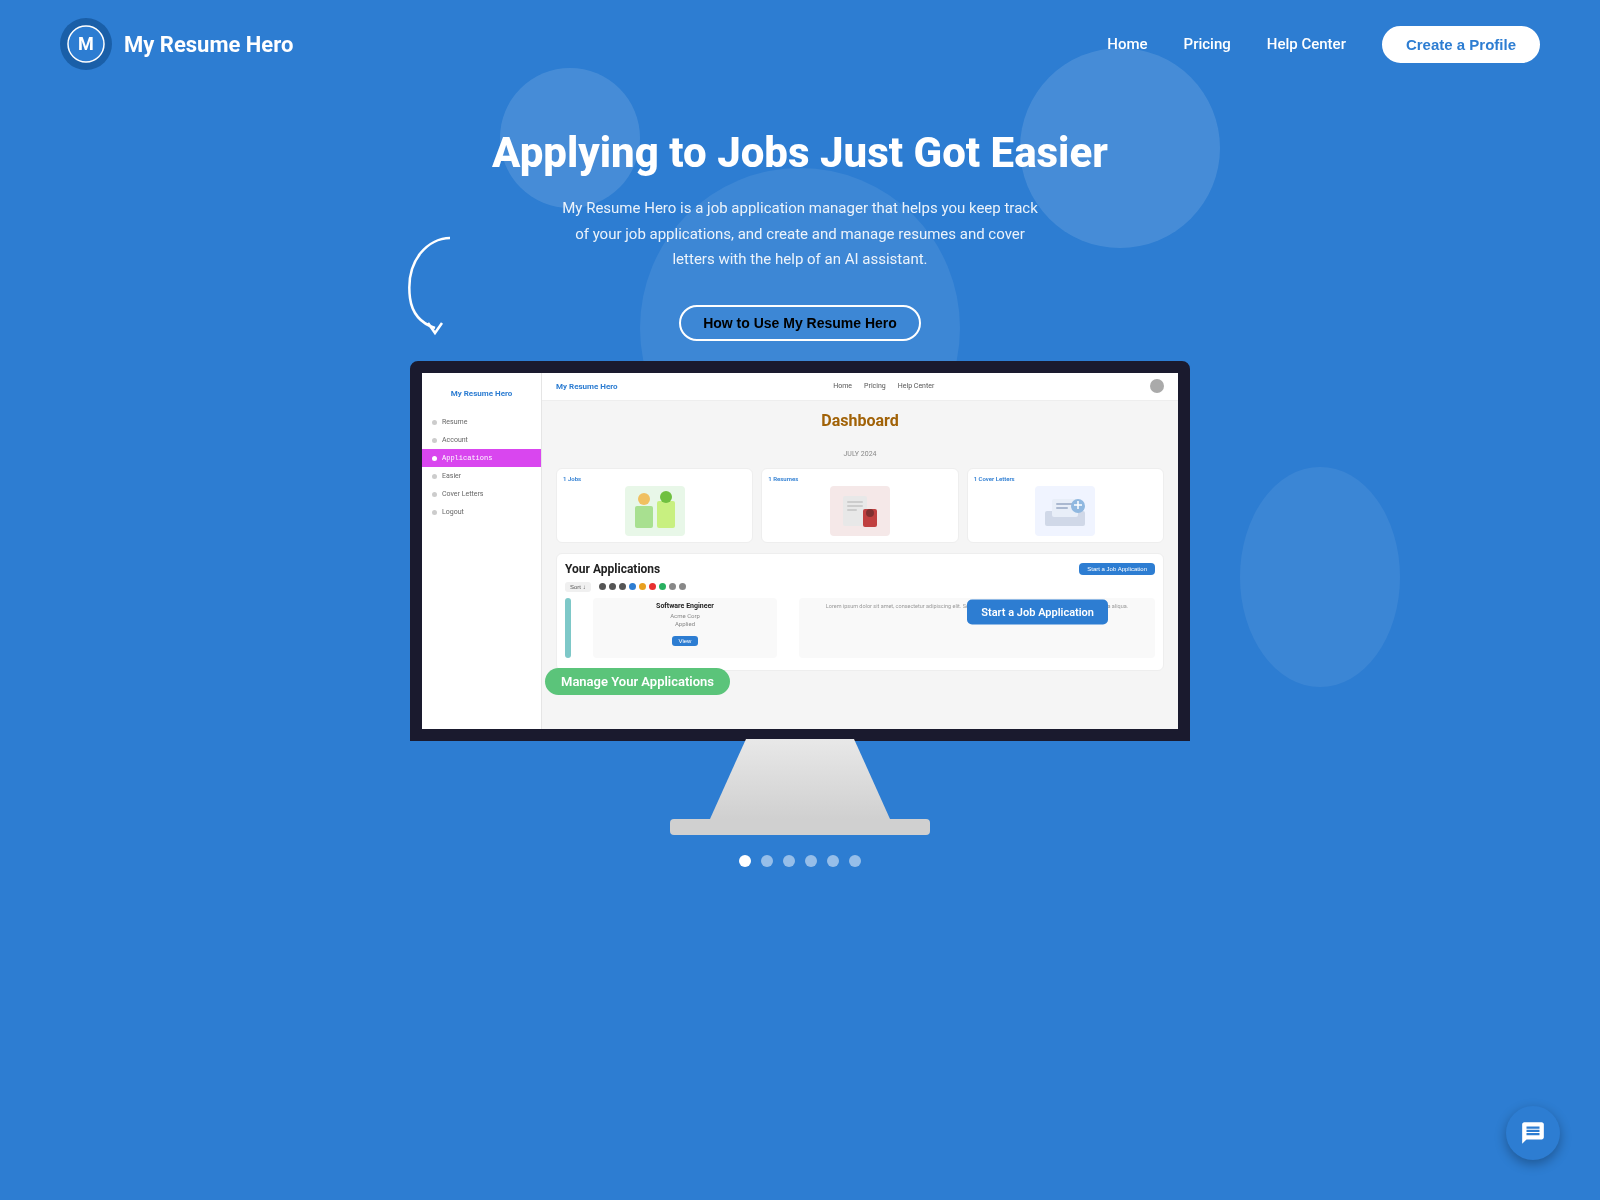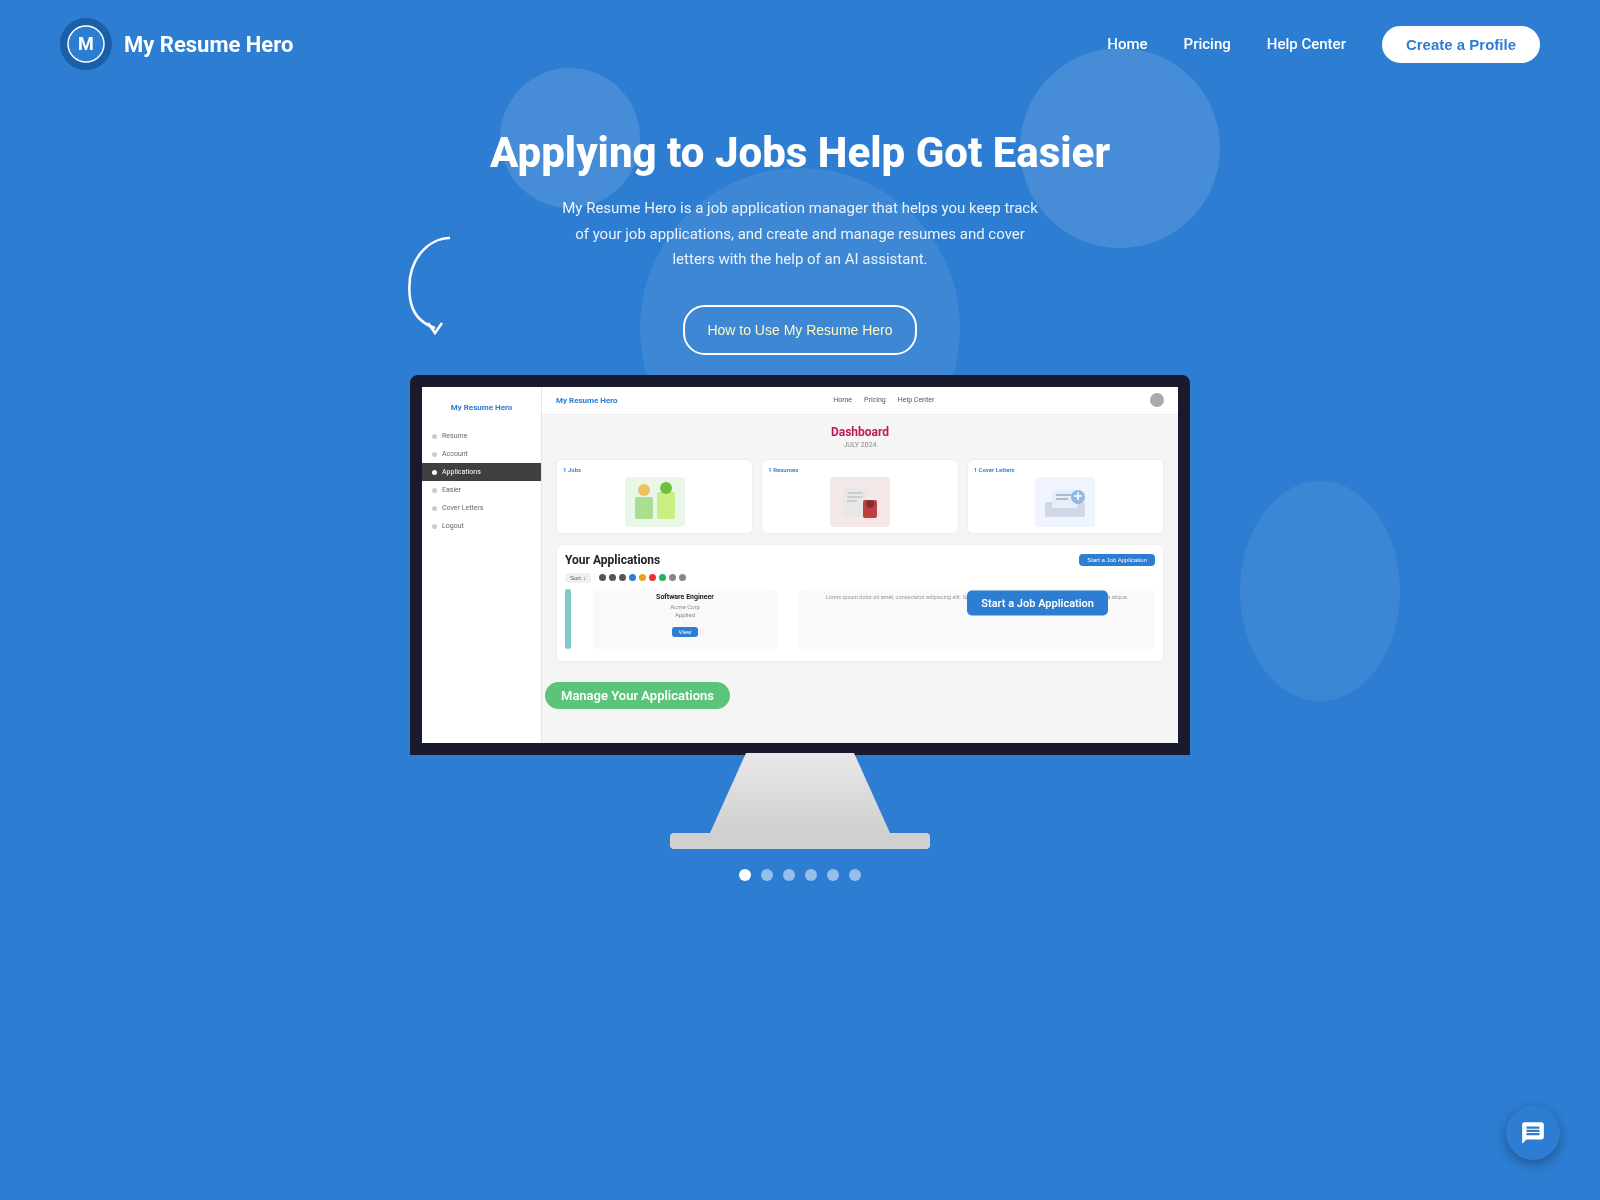--- a/index.html
+++ b/index.html
@@ -145,25 +145,25 @@
     
     .how-to-use-area {
       position: relative;
       z-index: 2;
       text-align: center;
       margin-bottom: 20px;
     }
     .how-to-use-btn {
       background: transparent;
       border: 2px solid #fff;
-      color: #fef9c3;
+      color: #000000;
       border-radius: 22px;
-      padding: 15px 22px;
+      padding: 8px 22px;
       font-size: 14px;
-      font-weight: 400;
+      font-weight: 700;
       cursor: pointer;
     }
 
     
     .monitor-container {
       position: relative;
       display: flex;
       flex-direction: column;
       align-items: center;
       margin: 0 auto;
@@ -215,22 +215,23 @@
     .app-sidebar-item {
       padding: 5px 10px;
       font-size: 7px;
       color: #666;
       display: flex;
       align-items: center;
       gap: 5px;
       cursor: pointer;
     }
     .app-sidebar-item.active {
-      background: #404040;
+      background: #d946ef;
       color: #fff;
+      font-family: Liberation Mono, monospace;
     }
     .app-sidebar-dot {
       width: 5px; height: 5px;
       border-radius: 50%;
       background: #ccc;
     }
     .app-sidebar-item.active .app-sidebar-dot {
       background: #fff;
     }
 
@@ -261,24 +262,24 @@
     }
     .app-topbar-avatar {
       width: 14px; height: 14px;
       border-radius: 50%;
       background: #aaa;
     }
     .app-content {
       padding: 10px 14px;
     }
     .app-dashboard-title {
-      font-size: 12px;
+      font-size: 16px;
       font-weight: 700;
-      color: #be185d;
-      margin-bottom: 2px;
+      color: #a16207;
+      margin-bottom: 20px;
     }
     .app-dashboard-date {
       font-size: 7px;
       color: #888;
       margin-bottom: 10px;
     }
     .app-cards {
       display: flex;
       gap: 8px;
       margin-bottom: 10px;
@@ -520,21 +521,21 @@
   <div class="circle-bg circle-center"></div>
   <div class="circle-bg circle-bottom-left"></div>
 
   <div class="arrow-decoration">
     <svg width="80" height="110" viewBox="0 0 80 110" fill="none" xmlns="http://www.w3.org/2000/svg">
       <path d="M60 10 C40 10, 15 30, 20 70 C22 85, 30 95, 45 100" stroke="white" stroke-width="2.5" fill="none" stroke-dasharray="0"></path>
       <path d="M38 95 L45 105 L52 95" stroke="white" stroke-width="2.5" fill="none"></path>
     </svg>
   </div>
 
-  <h1 class="hero-title">Applying to Jobs Help Got Easier</h1>
+  <h1 class="hero-title">Applying to Jobs Just Got Easier</h1>
   <p class="hero-desc">My Resume Hero is a job application manager that helps you keep track of your job applications, and create and manage resumes and cover letters with the help of an AI assistant.</p>
 
 
   <div class="how-to-use-area">
     <button class="how-to-use-btn">How to Use My Resume Hero</button>
   </div>
 
   <div class="monitor-container" style="position:relative;">
 
     <div class="manage-badge">Manage Your Applications</div>

